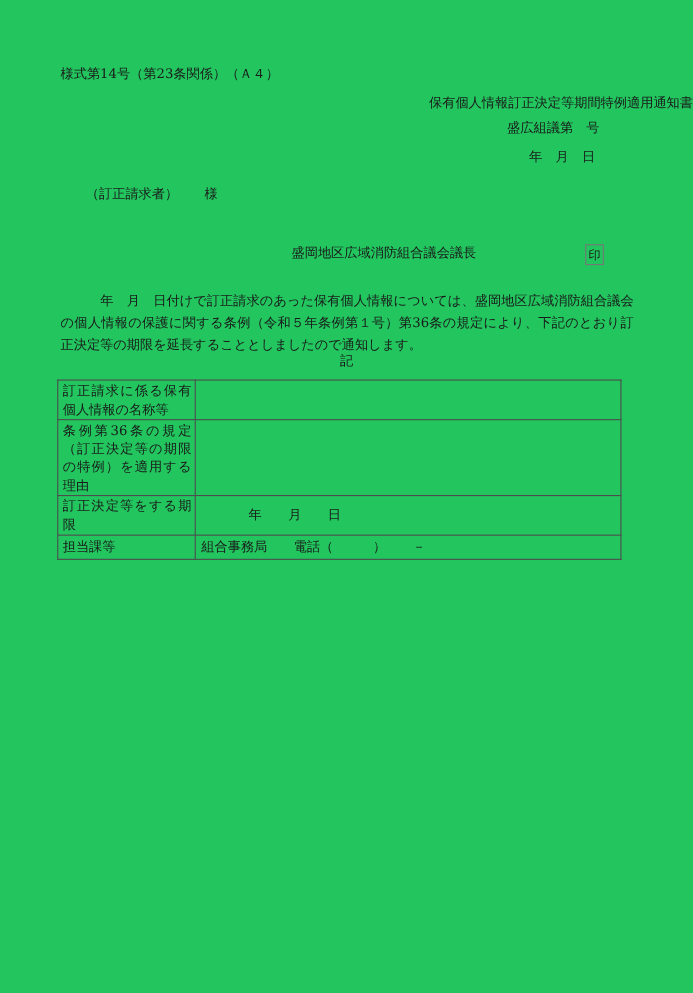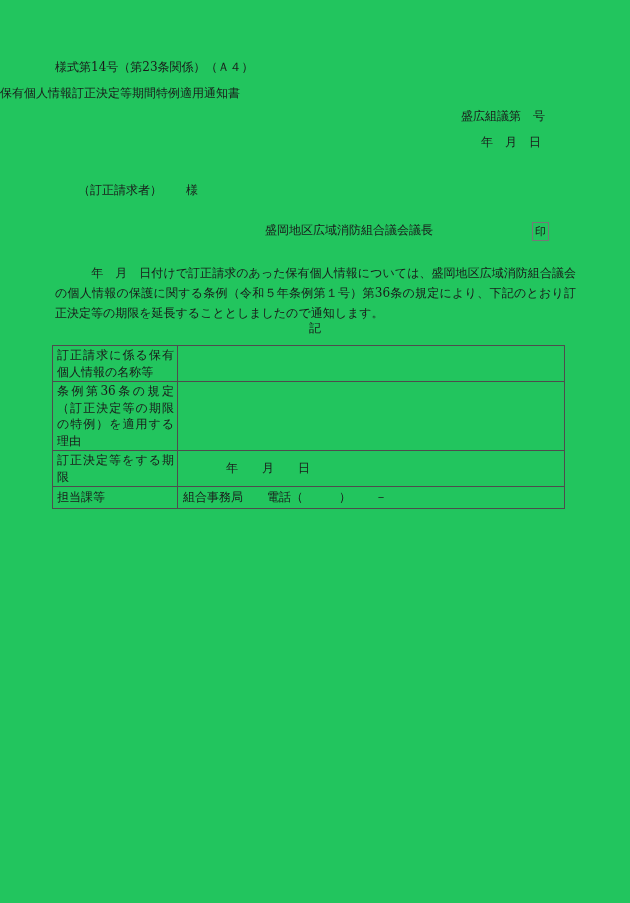--- a/index.html
+++ b/index.html
@@ -21,37 +21,37 @@
   .form-id {
     position: absolute;
     left: 55px;
     top: 57px;
   }
   .doc-title {
     position: absolute;
     left: 0;
     top: 83px;
     width: 630px;
-    text-align: left;
+    text-align: right;
   }
   .doc-number {
     position: absolute;
     top: 107px;
     right: 85px;
     font-family: Liberation Mono, monospace;
   }
   .doc-date {
     position: absolute;
     top: 132px;
     right: 89px;
   }
   .addressee {
     position: absolute;
     left: 78px;
-    top: 180px;
+    top: 166px;
   }
   .sender {
     position: absolute;
     left: 265px;
     top: 220px;
   }
   .seal {
     position: absolute;
     left: 532px;
     top: 222px;

